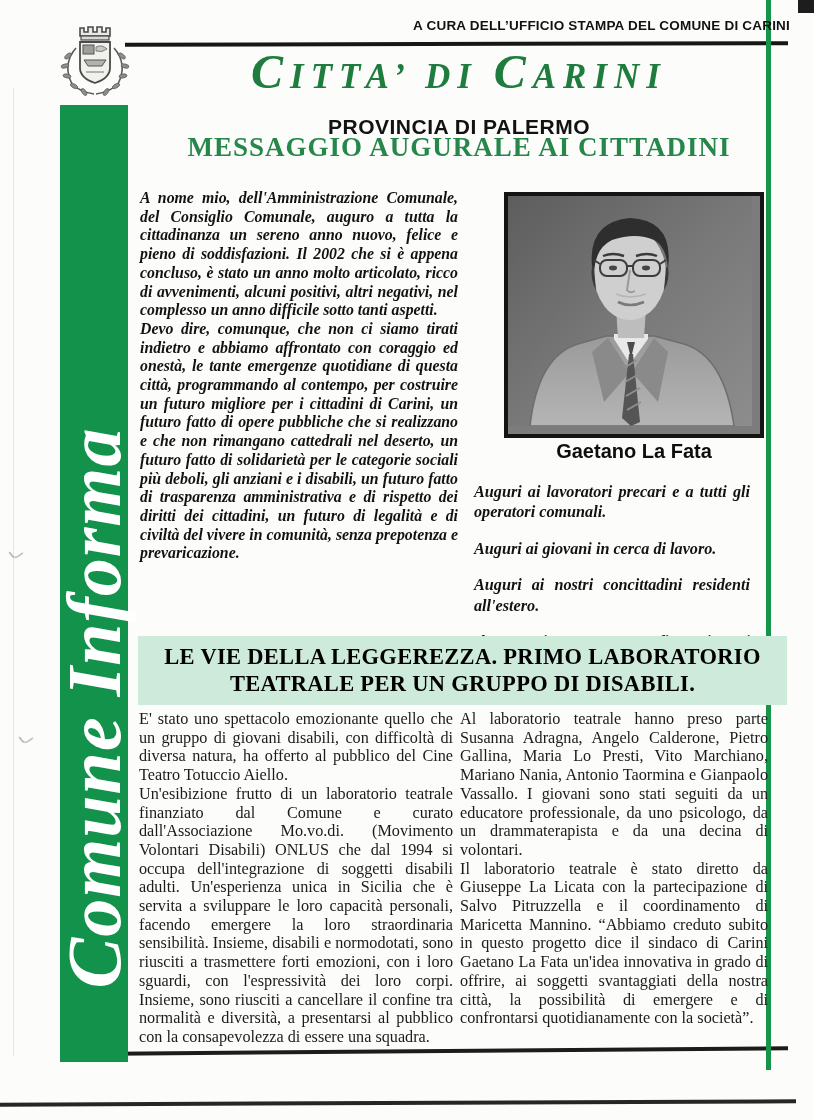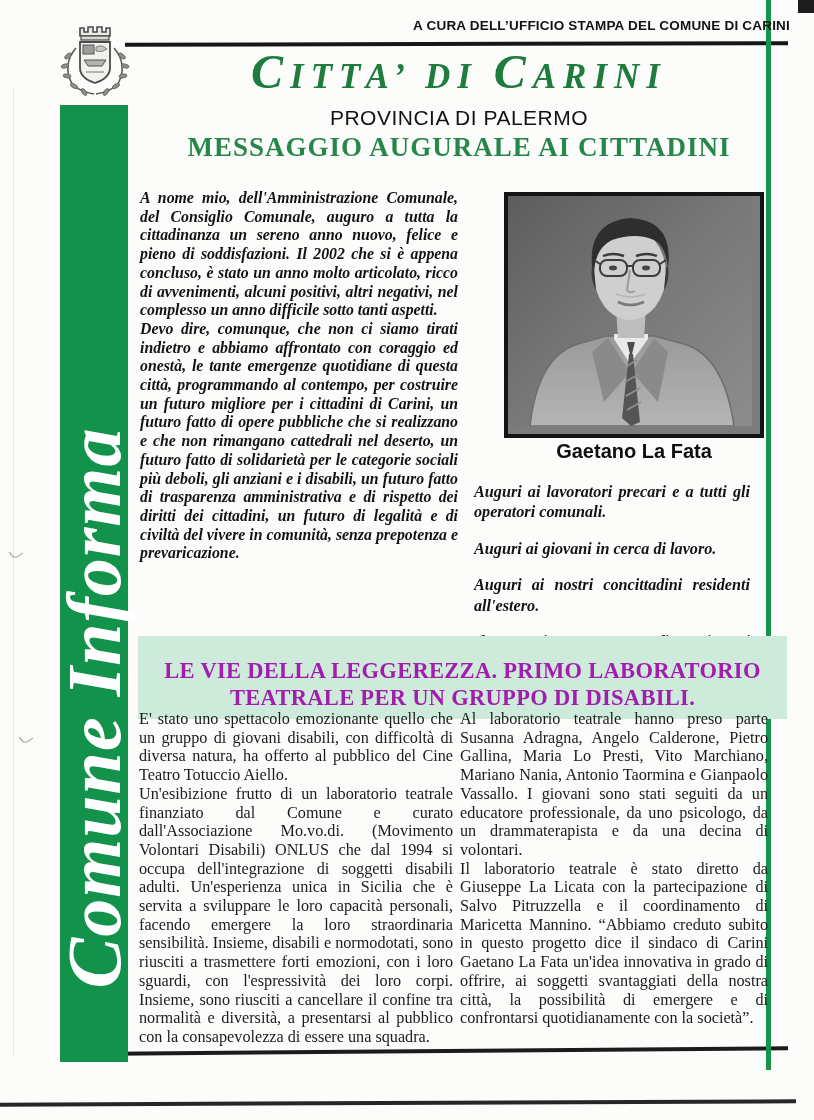--- a/index.html
+++ b/index.html
@@ -35,22 +35,22 @@
     font-size:76px;color:#ffffff;letter-spacing:1px;
   }
   
   .masthead{position:absolute;left:135px;top:50px;width:648px;text-align:center;}
   .city-title{
     font-family:"Liberation Serif",serif;font-style:italic;font-weight:bold;
     color:#1f7c3f;font-size:35px;letter-spacing:7px;line-height:44px;white-space:nowrap;
   }
   .city-title .bigcap{font-size:48px;letter-spacing:7px;}
   .province{
-    font-family:"Liberation Sans",sans-serif;font-weight:normal;font-size:21px;
-    color:#121212;letter-spacing:.5px;margin-top:7px;
+    font-family:"Liberation Sans",sans-serif;font-weight:bold;font-size:21px;
+    color:#121212;letter-spacing:.5px;margin-top:16px;
   }
   
   .a1-title{
     position:absolute;left:135px;top:132px;width:648px;text-align:center;
     font-family:"Liberation Serif",serif;font-weight:bold;font-size:27px;
     color:#27874b;letter-spacing:1px;
   }
   .a1-left{
     position:absolute;left:140px;top:189px;width:318px;
     font-family:"Liberation Serif",serif;font-style:italic;font-weight:bold;
@@ -73,21 +73,21 @@
     font-size:16.2px;line-height:20.4px;text-align:justify;color:#121212;
   }
   .a1-right p{margin:16px;}
   
   .a2-band{
     position:absolute;left:138px;top:636px;width:637px;
     background:#cdeada;padding:7px 6px 8px 6px;text-align:center;
   }
   .a2-title{
     font-family:"Liberation Serif",serif;font-weight:bold;font-size:22.5px;
-    line-height:27px;color:#a21caf;letter-spacing:.3px;margin-top:14px;
+    line-height:27px;color:#000000;letter-spacing:.3px;
   }
   .a2-left{
     position:absolute;left:139px;top:710px;width:314px;
     font-family:"Liberation Serif",serif;font-size:16.2px;line-height:18.7px;
     text-align:justify;color:#1b1b1b;
   }
   .a2-right{
     position:absolute;left:460px;top:710px;width:308px;
     font-family:"Liberation Serif",serif;font-size:16.2px;line-height:18.7px;
     text-align:justify;color:#1b1b1b;

